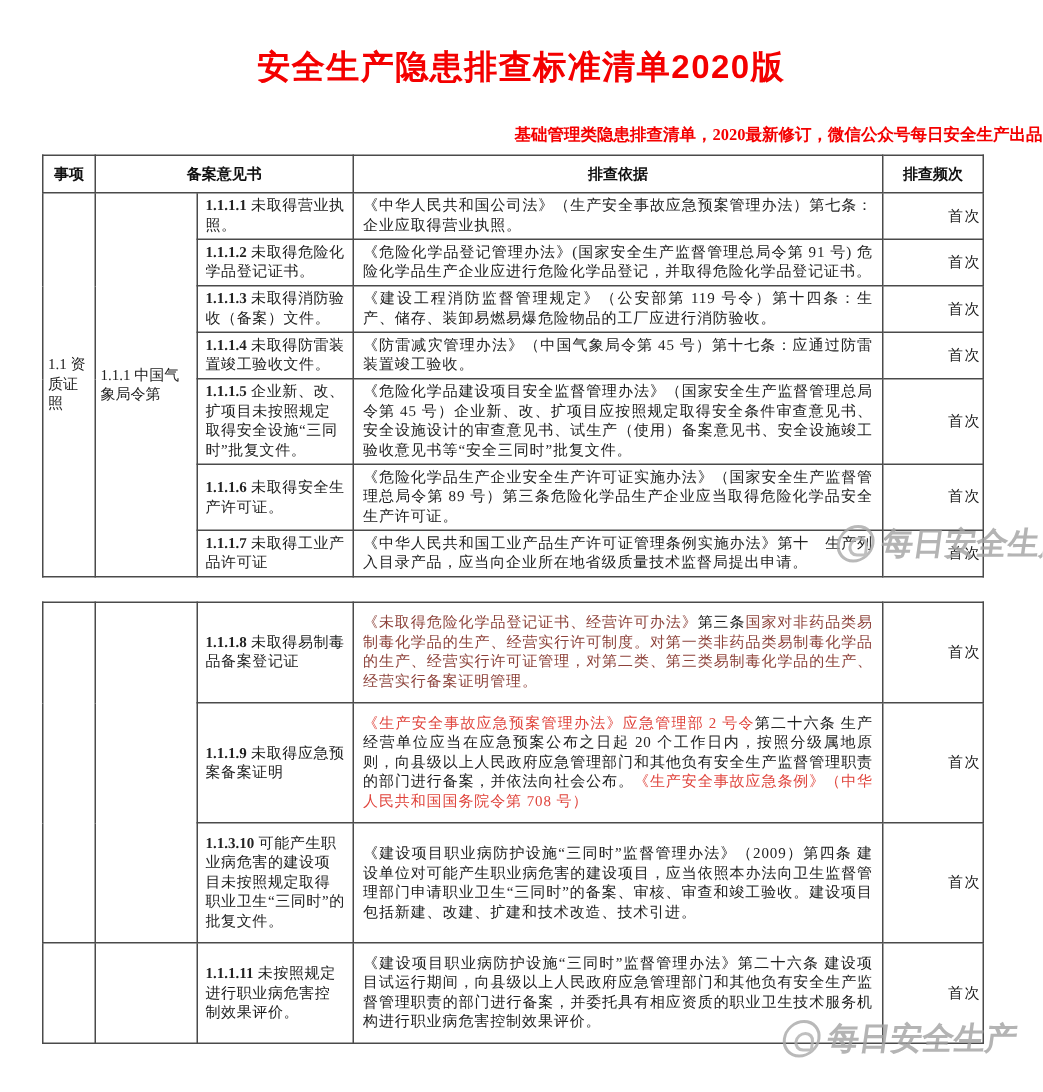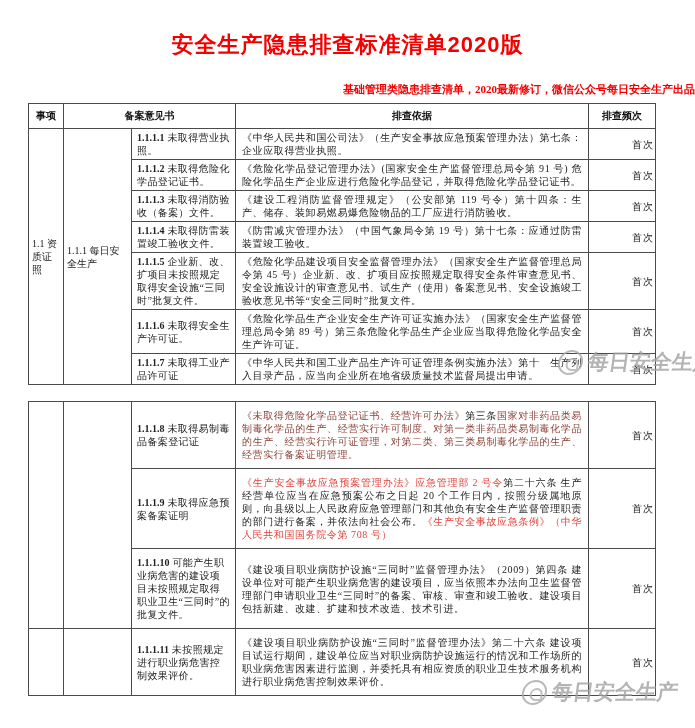--- a/index.html
+++ b/index.html
@@ -72,38 +72,38 @@
     <tr>
       <th>事项</th>
       <th colspan="2">备案意见书</th>
       <th>排查依据</th>
       <th>排查频次</th>
     </tr>
   </thead>
   <tbody id="upper-body">
       <tr>
         <td rowspan="7" class="c-g1">1.1 资质证照</td>
-        <td rowspan="7" class="c-g2">1.1.1 每日安全生产</td>
+        <td rowspan="7" class="c-g2">1.1.1 中国气象局令第</td>
         <td class="c-item"><span class="num">1.1.1.1</span> 未取得营业执照。</td>
         <td class="c-basis"><span>《中华人民共和国公司法》（生产安全事故应急预案管理办法）第七条：企业应取得营业执照。</span></td>
         <td class="c-freq">首次</td>
       </tr>
       <tr>
         <td class="c-item"><span class="num">1.1.1.2</span> 未取得危险化学品登记证书。</td>
         <td class="c-basis"><span>《危险化学品登记管理办法》(国家安全生产监督管理总局令第 91 号) 危险化学品生产企业应进行危险化学品登记，并取得危险化学品登记证书。</span></td>
         <td class="c-freq">首次</td>
       </tr>
       <tr>
         <td class="c-item"><span class="num">1.1.1.3</span> 未取得消防验收（备案）文件。</td>
         <td class="c-basis"><span>《建设工程消防监督管理规定》（公安部第 119 号令）第十四条：生产、储存、装卸易燃易爆危险物品的工厂应进行消防验收。</span></td>
         <td class="c-freq">首次</td>
       </tr>
       <tr>
         <td class="c-item"><span class="num">1.1.1.4</span> 未取得防雷装置竣工验收文件。</td>
-        <td class="c-basis"><span>《防雷减灾管理办法》（中国气象局令第 19 号）第十七条：应通过防雷装置竣工验收。</span></td>
+        <td class="c-basis"><span>《防雷减灾管理办法》（中国气象局令第 45 号）第十七条：应通过防雷装置竣工验收。</span></td>
         <td class="c-freq">首次</td>
       </tr>
       <tr>
         <td class="c-item"><span class="num">1.1.1.5</span> 企业新、改、扩项目未按照规定取得安全设施“三同时”批复文件。</td>
         <td class="c-basis"><span>《危险化学品建设项目安全监督管理办法》（国家安全生产监督管理总局令第 45 号）企业新、改、扩项目应按照规定取得安全条件审查意见书、安全设施设计的审查意见书、试生产（使用）备案意见书、安全设施竣工验收意见书等“安全三同时”批复文件。</span></td>
         <td class="c-freq">首次</td>
       </tr>
       <tr>
         <td class="c-item"><span class="num">1.1.1.6</span> 未取得安全生产许可证。</td>
         <td class="c-basis"><span>《危险化学品生产企业安全生产许可证实施办法》（国家安全生产监督管理总局令第 89 号）第三条危险化学品生产企业应当取得危险化学品安全生产许可证。</span></td>
@@ -132,29 +132,29 @@
         <td class="c-item"><span class="num">1.1.1.8</span> 未取得易制毒品备案登记证</td>
         <td class="c-basis"><span class="seg-dred">《未取得危险化学品登记证书、经营许可办法》</span><span class="seg-b">第三条</span><span class="seg-dred">国家对非药品类易制毒化学品的生产、经营实行许可制度。对第一类非药品类易制毒化学品的生产、经营实行许可证管理，对第二类、第三类易制毒化学品的生产、经营实行备案证明管理。</span></td>
         <td class="c-freq">首次</td>
       </tr>
       <tr>
         <td class="c-item"><span class="num">1.1.1.9</span> 未取得应急预案备案证明</td>
         <td class="c-basis"><span class="seg-red">《生产安全事故应急预案管理办法》应急管理部 2 号令</span><span>第二十六条 生产经营单位应当在应急预案公布之日起 20 个工作日内，按照分级属地原则，向县级以上人民政府应急管理部门和其他负有安全生产监督管理职责的部门进行备案，并依法向社会公布。</span><span class="seg-red">《生产安全事故应急条例》（中华人民共和国国务院令第 708 号）</span></td>
         <td class="c-freq">首次</td>
       </tr>
       <tr>
-        <td class="c-item"><span class="num">1.1.1.10</span> 可能产生职业病危害的建设项目未按照规定取得职业卫生“三同时”的批复文件。</td>
+        <td class="c-item"><span class="num">1.1.3.10</span> 可能产生职业病危害的建设项目未按照规定取得职业卫生“三同时”的批复文件。</td>
         <td class="c-basis"><span>《建设项目职业病防护设施“三同时”监督管理办法》（2009）第四条 建设单位对可能产生职业病危害的建设项目，应当依照本办法向卫生监督管理部门申请职业卫生“三同时”的备案、审核、审查和竣工验收。建设项目包括新建、改建、扩建和技术改造、技术引进。</span></td>
         <td class="c-freq">首次</td>
       </tr>
       <tr>
         <td rowspan="1" class="c-g1"></td>
         <td rowspan="1" class="c-g2"></td>
         <td class="c-item"><span class="num">1.1.1.11</span> 未按照规定进行职业病危害控制效果评价。</td>
-        <td class="c-basis"><span>《建设项目职业病防护设施“三同时”监督管理办法》第二十六条 建设项目试运行期间，建设单位应当对职业病防护设施运行的情况和工作场所的职业病危害因素进行监测，并委托具有相应资质的职业卫生技术服务机构进行职业病危害控制效果评价。</span></td>
+        <td class="c-basis"><span>《建设项目职业病防护设施“三同时”监督管理办法》第二十六条 建设项目试运行期间，向县级以上人民政府应急管理部门和其他负有安全生产监督管理职责的部门进行备案，并委托具有相应资质的职业卫生技术服务机构进行职业病危害控制效果评价。</span></td>
         <td class="c-freq">首次</td>
       </tr>
     </tbody>
 </table>
 
 <div class="wm" id="wm-1">
   <span class="wm-circle"></span>
   <span>每日安全生产</span>
 </div>
 <div class="wm" id="wm-2">

